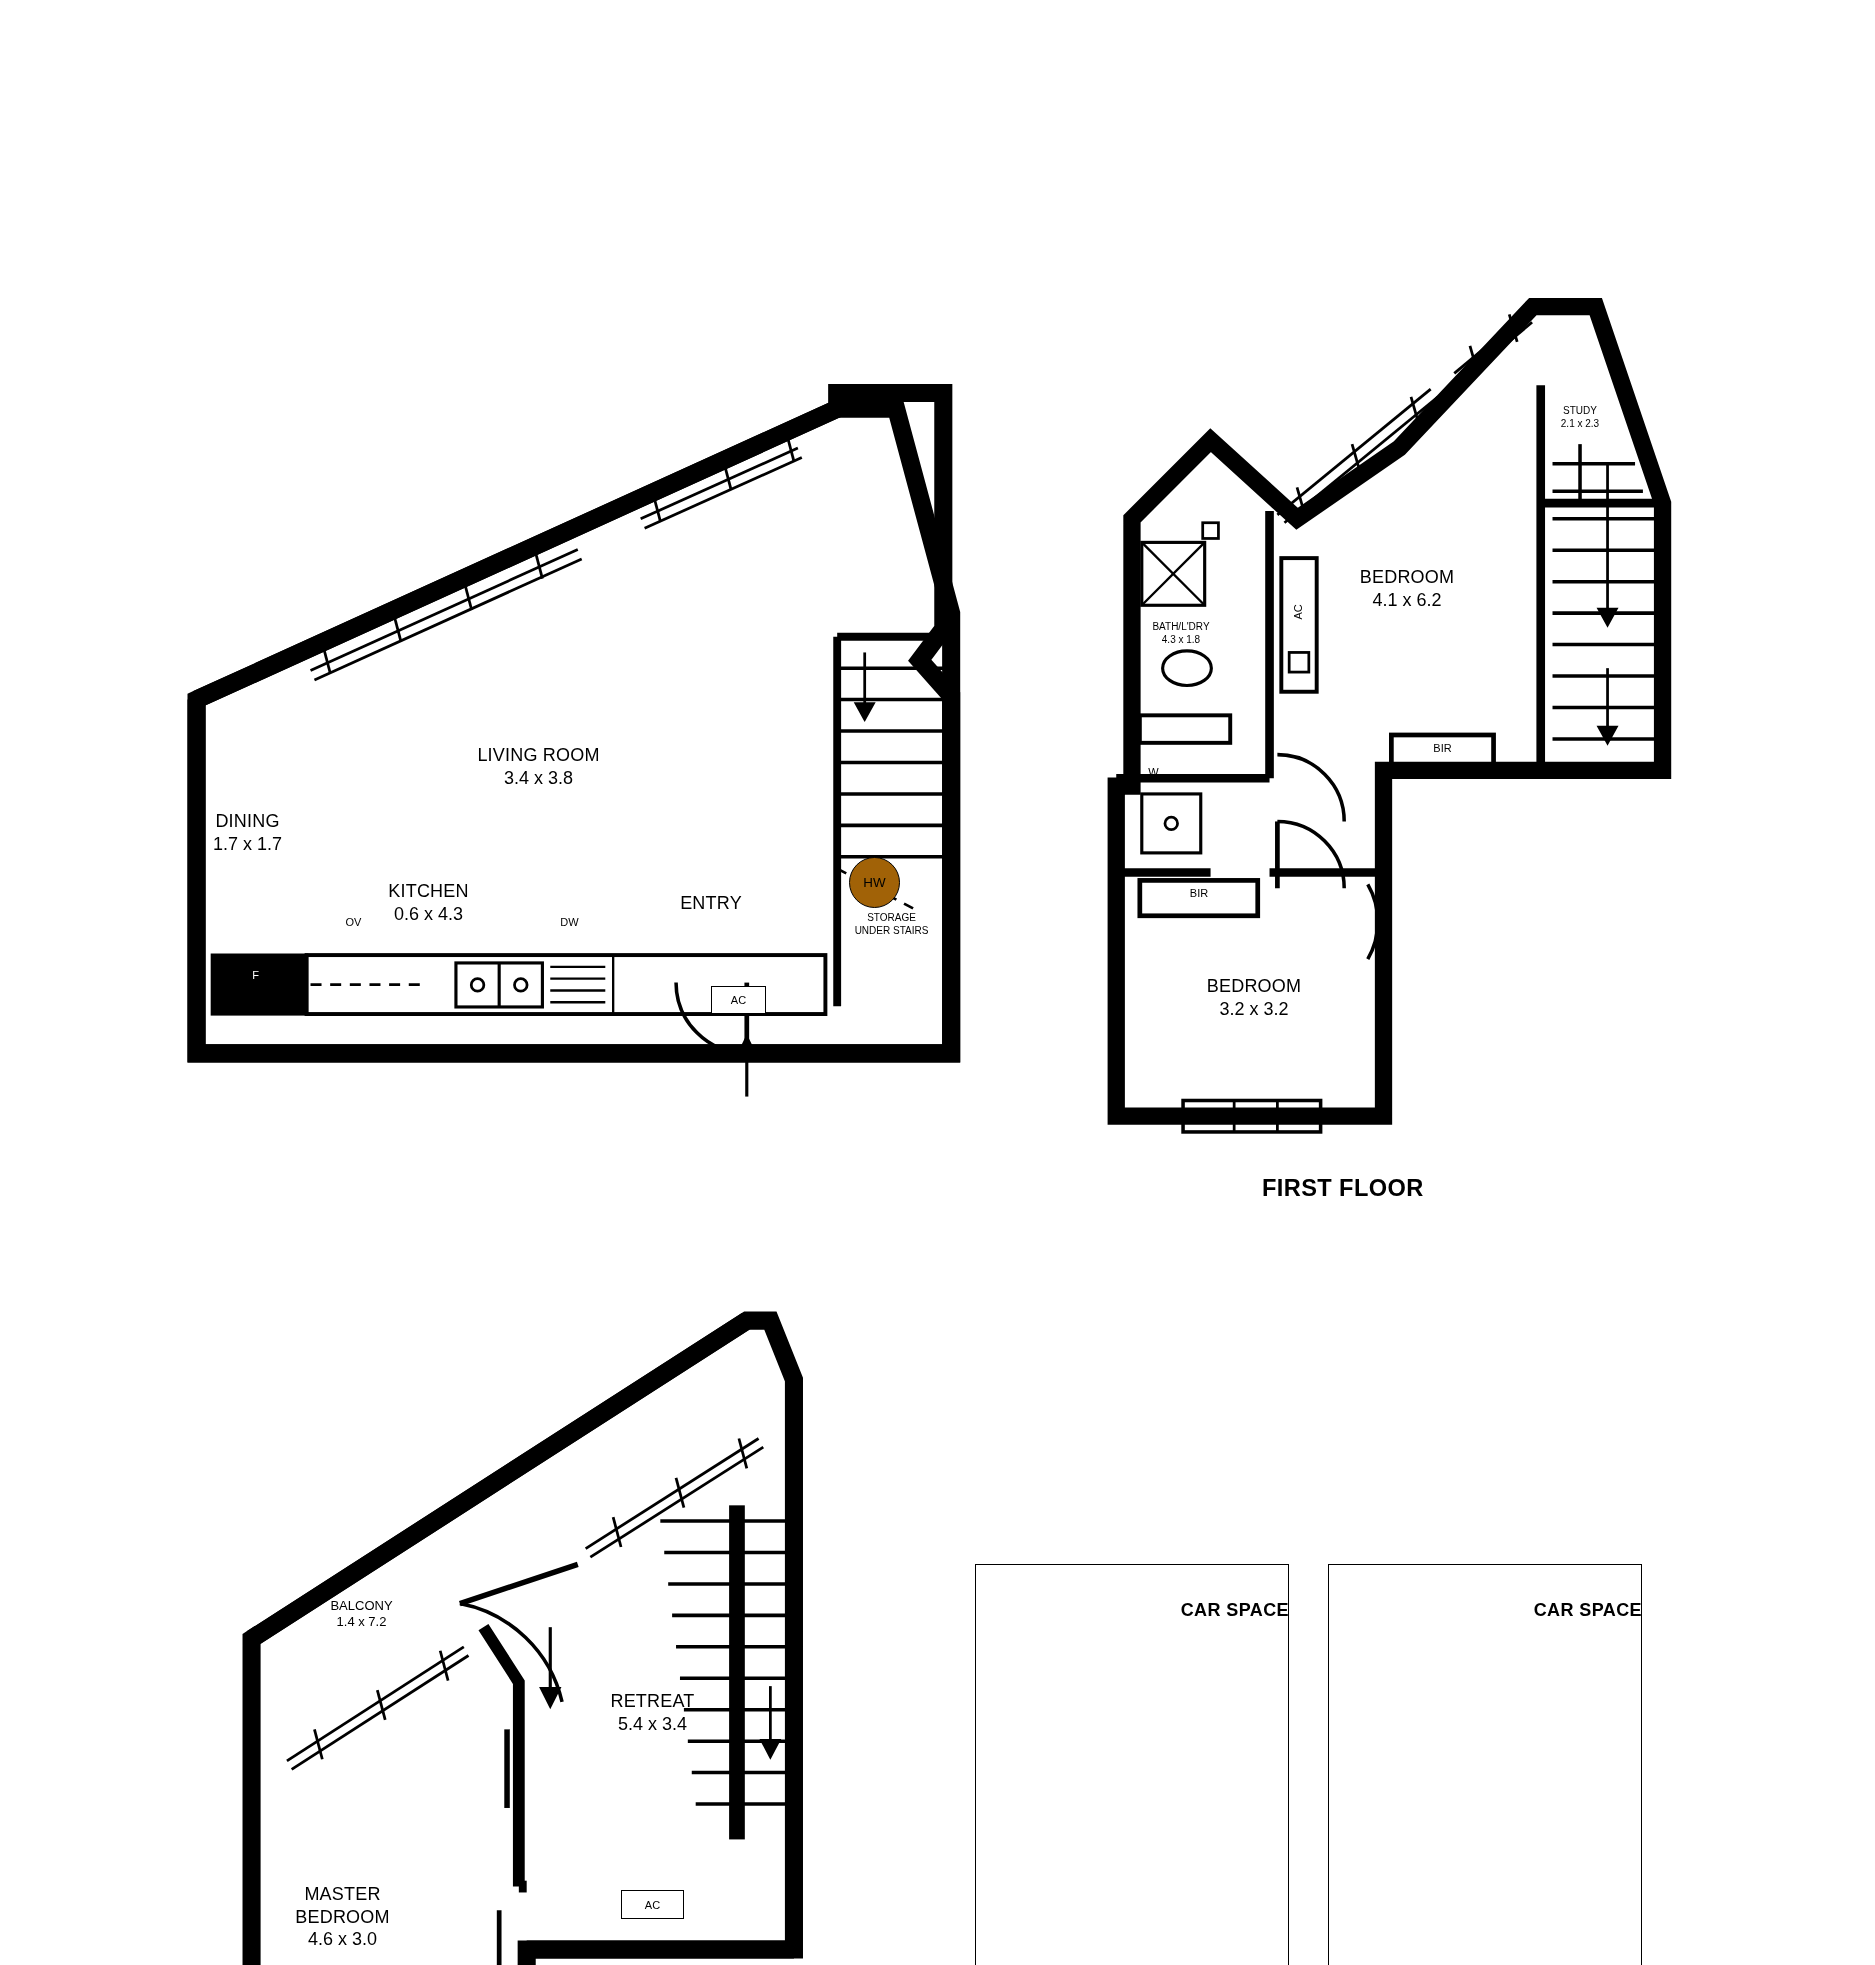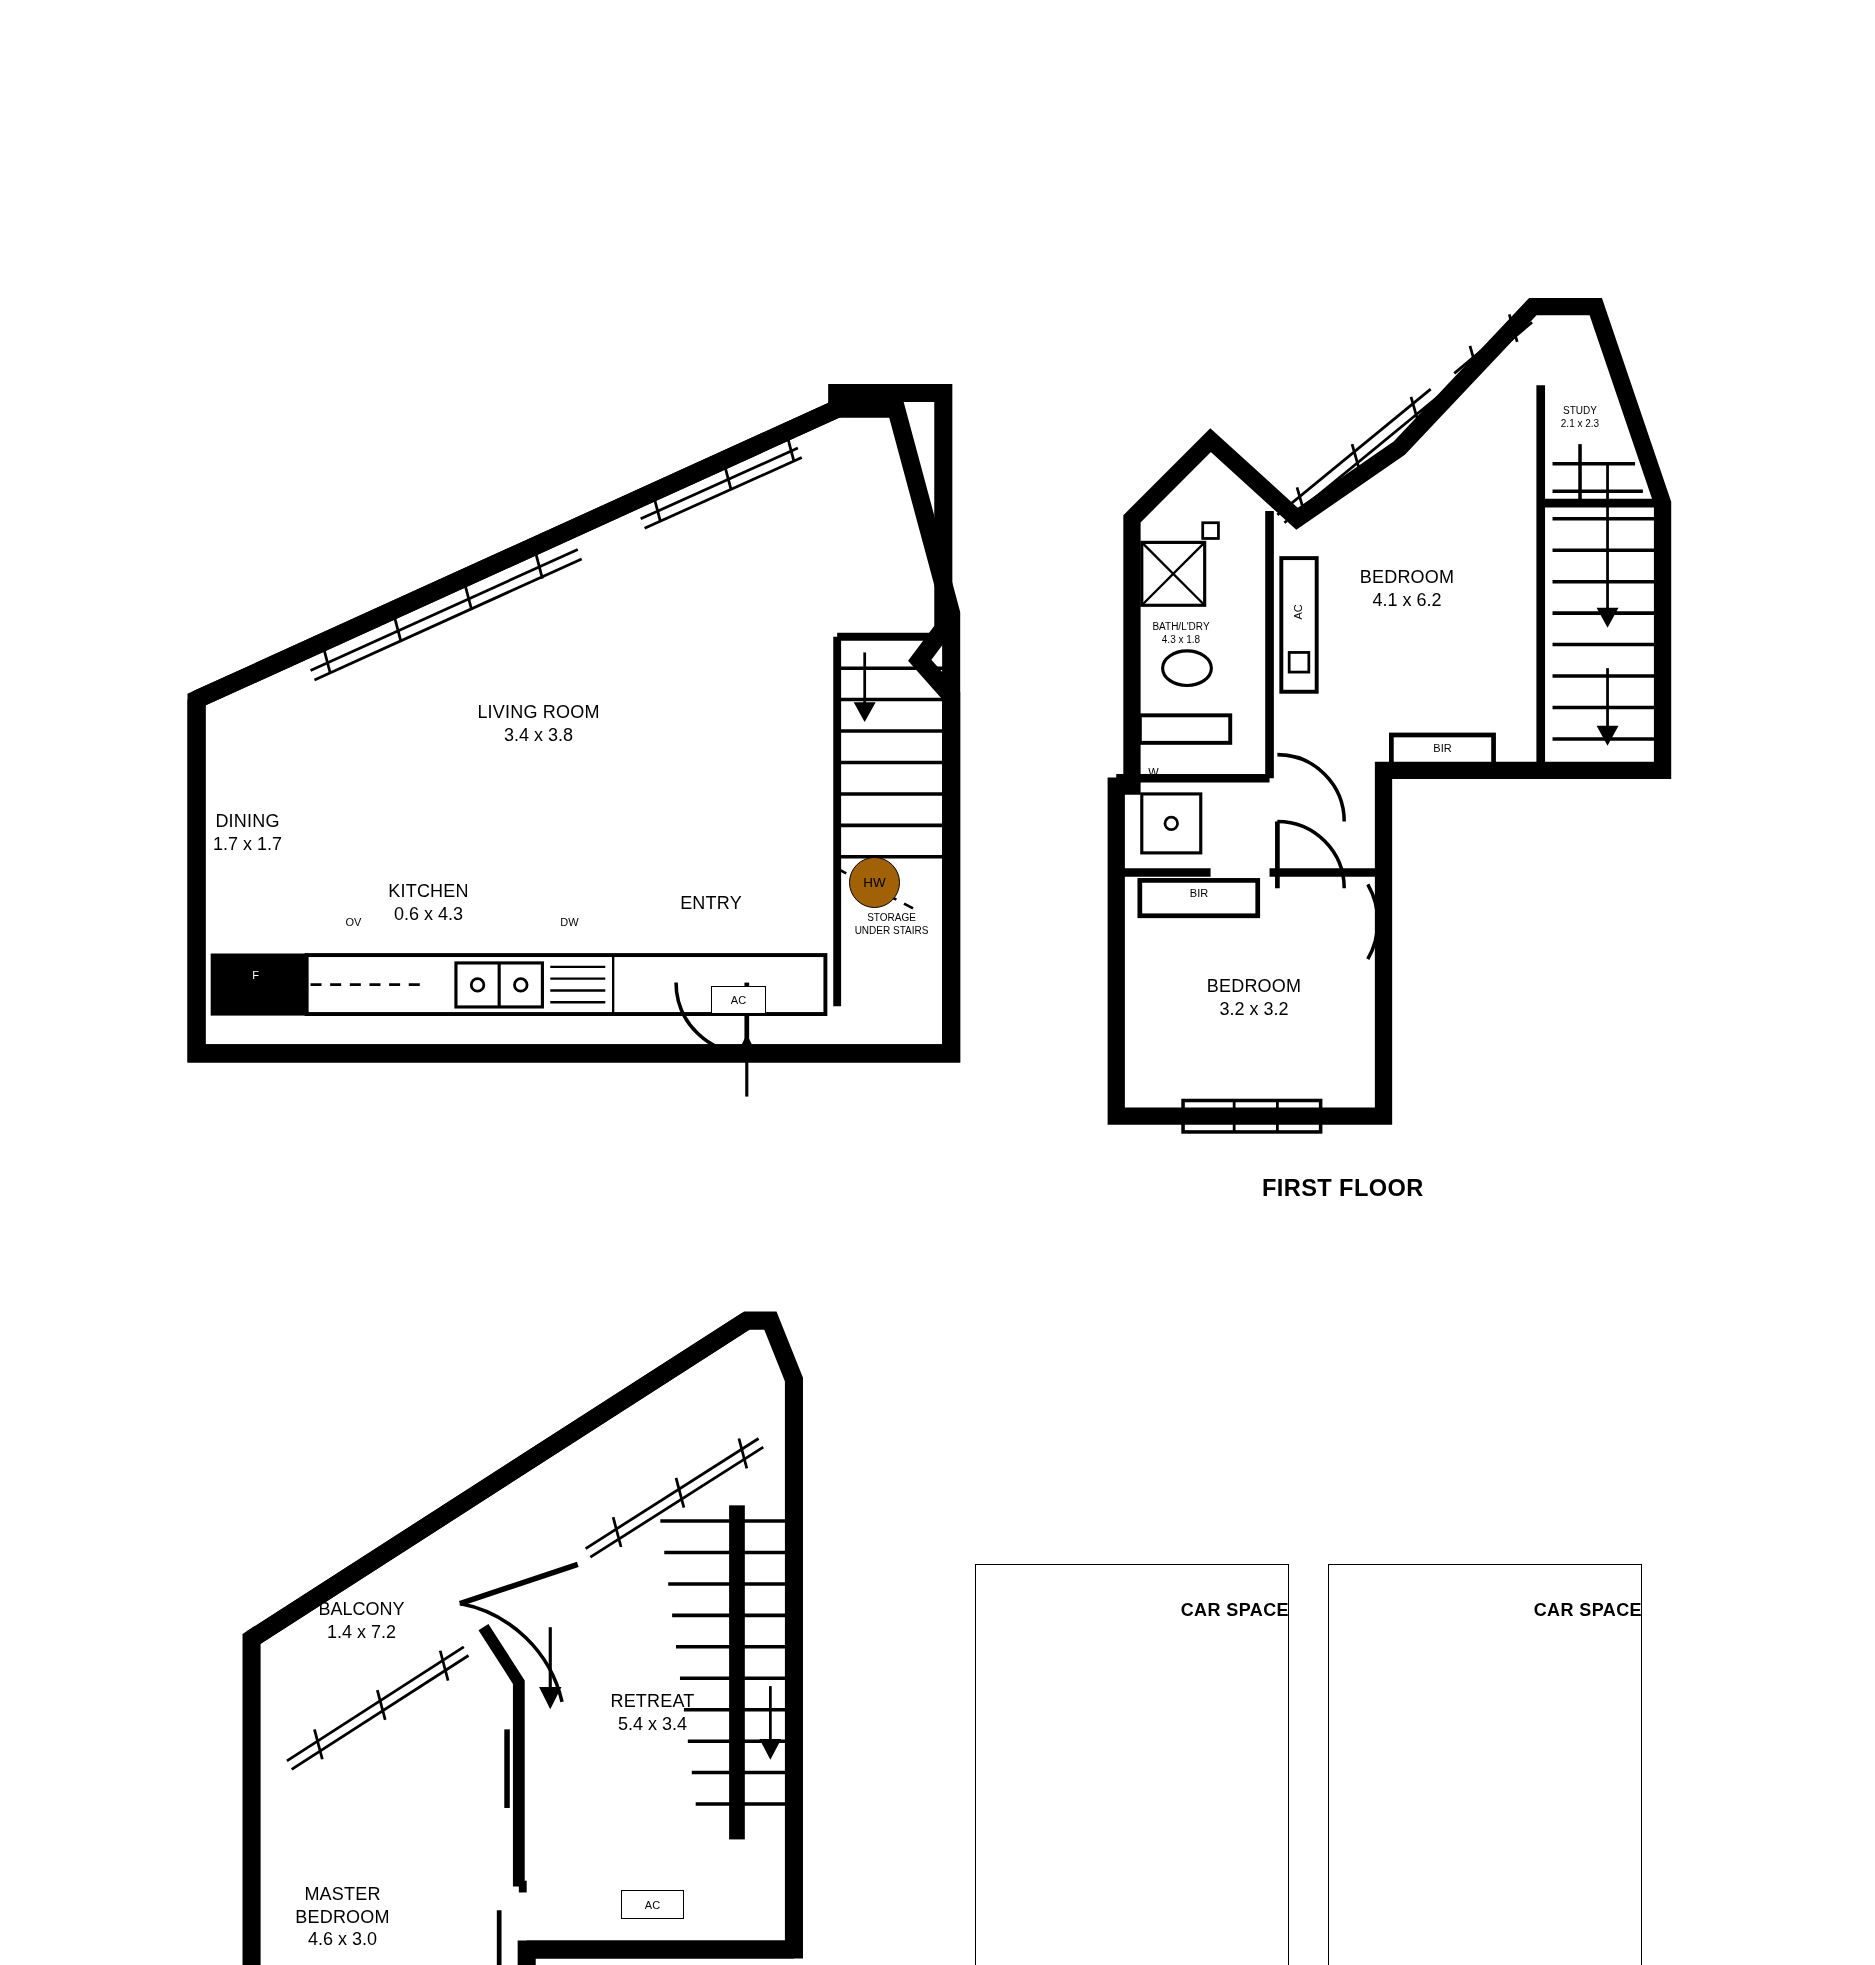--- a/index.html
+++ b/index.html
@@ -31,21 +31,21 @@
     text-align: center;
     white-space: nowrap;
     line-height: 1.25;
   }
   .lbl .name { display: block; }
   .lbl .dim { display: block; }
   .room-lbl { font-size: 18px; }
   .room-lbl .name { letter-spacing: 0.2px; }
   .small-lbl { font-size: 11px; }
   .tiny-lbl { font-size: 10px; }
-  .mid-lbl { font-size: 18px; }
+  .mid-lbl { font-size: 13px; }
 
   .boxlabel {
     position: absolute;
     border: 1.2px solid #000;
     background: #fff;
     font-size: 11px;
     display: flex;
     align-items: center;
     justify-content: center;
     box-sizing: border-box;
@@ -350,21 +350,21 @@
       <circle cx="4090" cy="6290" r="88" fill="none" stroke="#000000" stroke-width="7"></circle>
       <polygon points="4090,6205 4112,6285 4090,6290 4068,6285" fill="#000000"></polygon>
       <polygon points="4090,6375 4112,6296 4090,6290 4068,6296" fill="#ffffff" stroke="#000000" stroke-width="5"></polygon>
       <polygon points="4005,6290 4084,6268 4090,6290 4084,6312" fill="#000000"></polygon>
       <polygon points="4175,6290 4096,6268 4090,6290 4096,6312" fill="#ffffff" stroke="#000000" stroke-width="5"></polygon>
       <line x1="4030" y1="6230" x2="4150" y2="6350" stroke="#000000" stroke-width="5"></line>
       <line x1="4150" y1="6230" x2="4030" y2="6350" stroke="#000000" stroke-width="5"></line>
     </g>
   </svg>
 
-  <div class="lbl room-lbl" style="left:440px; top:701px; width:197px;text-align:center;">
+  <div class="lbl room-lbl" style="left:440px; top:744px; width:197px;text-align:center;">
     <span class="name">LIVING ROOM</span>
     <span class="dim">3.4 x 3.8</span>
   </div>
   <div class="lbl room-lbl" style="left:165px; top:810px; width:165px;">
     <span class="name">DINING</span>
     <span class="dim">1.7 x 1.7</span>
   </div>
   <div class="lbl room-lbl" style="left:346px; top:880px; width:165px;">
     <span class="name">KITCHEN</span>
     <span class="dim">0.6 x 4.3</span>

